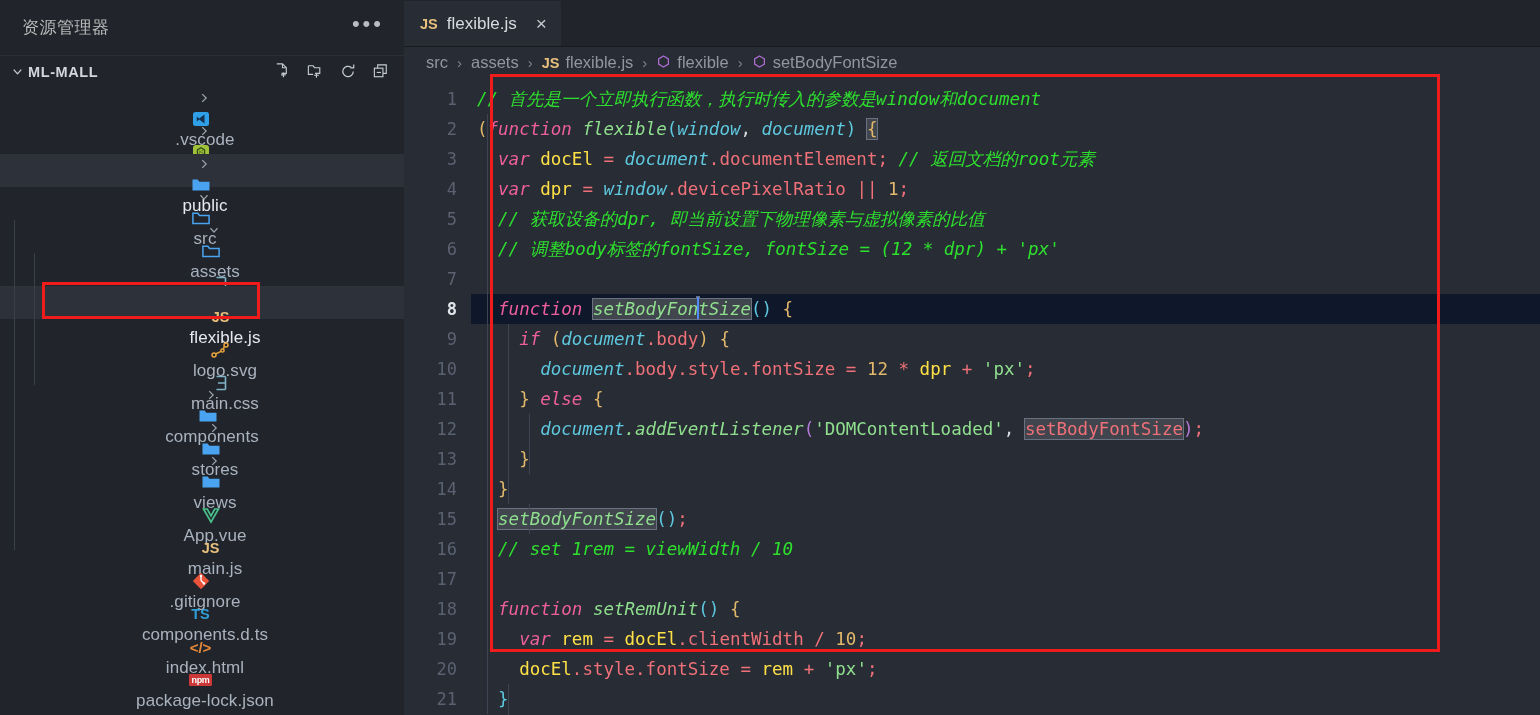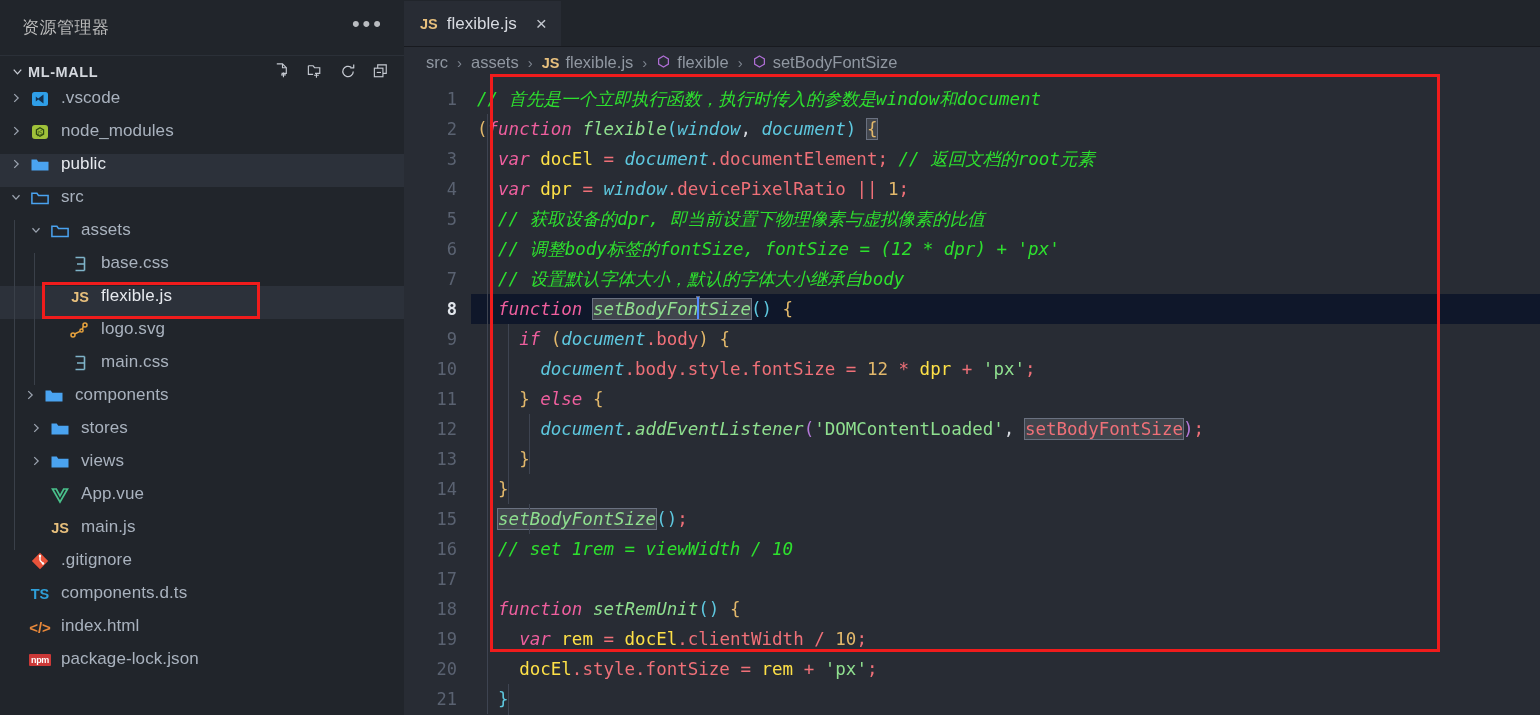--- a/index.html
+++ b/index.html
@@ -86,24 +86,25 @@
 
   .tree {
     flex: 1;
     overflow: hidden;
     padding-top: 1px;
     position: relative;
   }
   .tree-row {
     height: 33px;
     display: flex;
-    align-items: flex-start;
+    align-items: center;
     white-space: nowrap;
     position: relative;
     cursor: pointer;
+    flex-direction: column;
   }
   .tree-row.selected { background: #2c313a; }
   .twisty {
     width: 20px; height: 20px;
     flex: none;
     display: flex; align-items: center; justify-content: center;
     margin-right: 2px;
   }
   .twisty.empty { visibility: hidden; }
   .ficon {
@@ -592,21 +593,21 @@
           <div class="ln">20</div>
           <div class="ln">21</div>
         </div>
       <div class="code" id="code">
           <div class="line"><span class="cmt">// 首先是一个立即执行函数，执行时传入的参数是window和document</span></div>
           <div class="line"><span class="pn2">(</span><span class="kw">function</span><span class="plain"> </span><span class="fn">flexible</span><span class="pn3">(</span><span class="prm">window</span><span class="plain">, </span><span class="prm">document</span><span class="pn3">)</span><span class="plain"> </span><span class="hl"><span class="pn2">{</span></span></div>
           <div class="line"><span class="plain">  </span><span class="kw">var</span><span class="plain"> </span><span class="vr">docEl</span><span class="plain"> </span><span class="op">=</span><span class="plain"> </span><span class="obj">document</span><span class="prop">.documentElement</span><span class="sem">;</span><span class="plain"> </span><span class="cmt">// 返回文档的root元素</span></div>
           <div class="line"><span class="plain">  </span><span class="kw">var</span><span class="plain"> </span><span class="vr">dpr</span><span class="plain"> </span><span class="op">=</span><span class="plain"> </span><span class="obj">window</span><span class="prop">.devicePixelRatio</span><span class="plain"> </span><span class="op">||</span><span class="plain"> </span><span class="num">1</span><span class="sem">;</span></div>
           <div class="line"><span class="plain">  </span><span class="cmt">// 获取设备的dpr, 即当前设置下物理像素与虚拟像素的比值</span></div>
           <div class="line"><span class="plain">  </span><span class="cmt">// 调整body标签的fontSize, fontSize = (12 * dpr) + 'px'</span></div>
-          <div class="line"><span class="plain">  </span><span class="cmt">// 设置默认字体大小，默认的字体大小继承自body</span></div>
+          <div class="line"><span class="plain">  </span></div>
           <div class="line active-line"><span class="plain">  </span><span class="kw">function</span><span class="plain"> </span><span class="hl"><span class="fn">setBodyFon</span><span class="cursor"></span><span class="fn">tSize</span></span><span class="pn3">(</span><span class="pn3">)</span><span class="plain"> </span><span class="pn2">{</span></div>
           <div class="line"><span class="plain">    </span><span class="kw">if</span><span class="plain"> </span><span class="pn2">(</span><span class="obj">document</span><span class="prop">.body</span><span class="pn2">)</span><span class="plain"> </span><span class="pn2">{</span></div>
           <div class="line"><span class="plain">      </span><span class="obj">document</span><span class="prop">.body</span><span class="prop">.style</span><span class="prop">.fontSize</span><span class="plain"> </span><span class="op">=</span><span class="plain"> </span><span class="num">12</span><span class="plain"> </span><span class="op">*</span><span class="plain"> </span><span class="vr">dpr</span><span class="plain"> </span><span class="op">+</span><span class="plain"> </span><span class="str">'px'</span><span class="sem">;</span></div>
           <div class="line"><span class="plain">    </span><span class="pn2">}</span><span class="plain"> </span><span class="kw">else</span><span class="plain"> </span><span class="pn2">{</span></div>
           <div class="line"><span class="plain">      </span><span class="obj">document</span><span class="fn">.addEventListener</span><span class="pnct">(</span><span class="str">'DOMContentLoaded'</span><span class="plain">, </span><span class="hl"><span class="prop">setBodyFontSize</span></span><span class="pnct">)</span><span class="sem">;</span></div>
           <div class="line"><span class="plain">    </span><span class="pn2">}</span></div>
           <div class="line"><span class="plain">  </span><span class="pn2">}</span></div>
           <div class="line"><span class="plain">  </span><span class="hl"><span class="fn">setBodyFontSize</span></span><span class="pn3">(</span><span class="pn3">)</span><span class="sem">;</span></div>
           <div class="line"><span class="plain">  </span><span class="cmt">// set 1rem = viewWidth / 10</span></div>
           <div class="line"><span class="plain">  </span></div>

